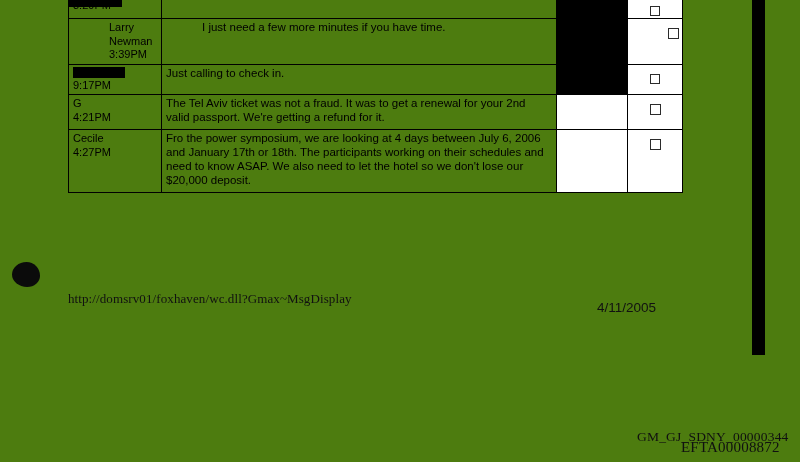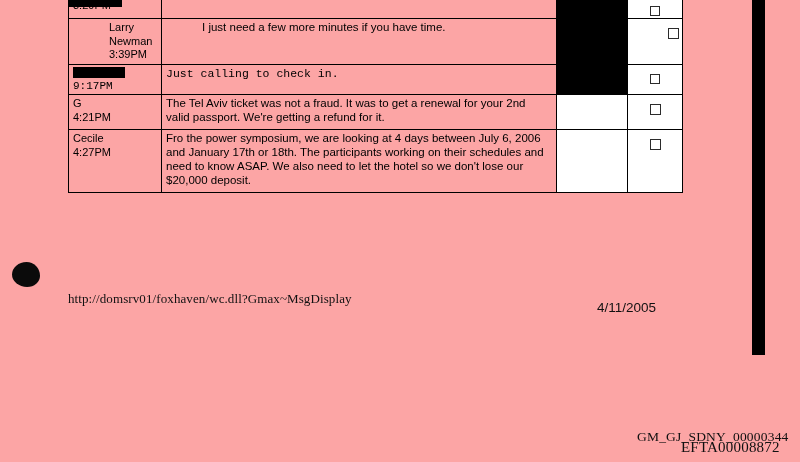--- a/index.html
+++ b/index.html
@@ -4,21 +4,21 @@
 <style>
   html, body {
     margin: 0;
     padding: 0;
     background: #ffffff;
   }
   .page {
     position: relative;
     width: 800px;
     height: 462px;
-    background: #fca5a5;
+    background: #4d7c0f;
     overflow: hidden;
     font-family: "Liberation Sans", sans-serif;
   }
 
   
   .msg-table {
     position: absolute;
     left: 68px;
     top: -4px;
     width: 590px;
@@ -71,21 +71,21 @@
   }
   .body-text {
     font-size: 11.5px;
     line-height: 1.2;
     text-align: center;
   }
 
   
   .r-top td      { height: 10px; }
   .r-larry td    { height: 38px; padding-left: 40px; }
-  .r-417 td      { height: 22px; font-family: Liberation Mono, monospace; }
+  .r-417 td      { height: 22px; }
   .r-g td        { height: 30px; }
   .r-manu td     { height: 30px; }
   .r-cecile td   { height: 58px; }
   .r-cecilia td  { height: 18px; }
 
   
   .ink-blob {
     position: absolute;
     left: 12px;
     top: 262px;

